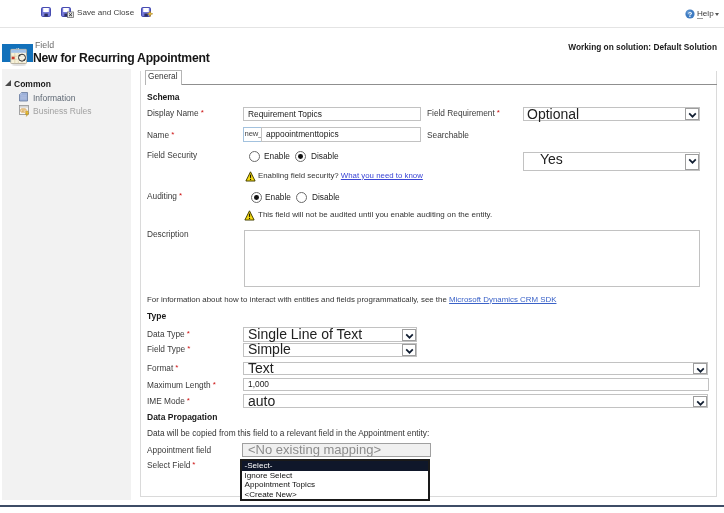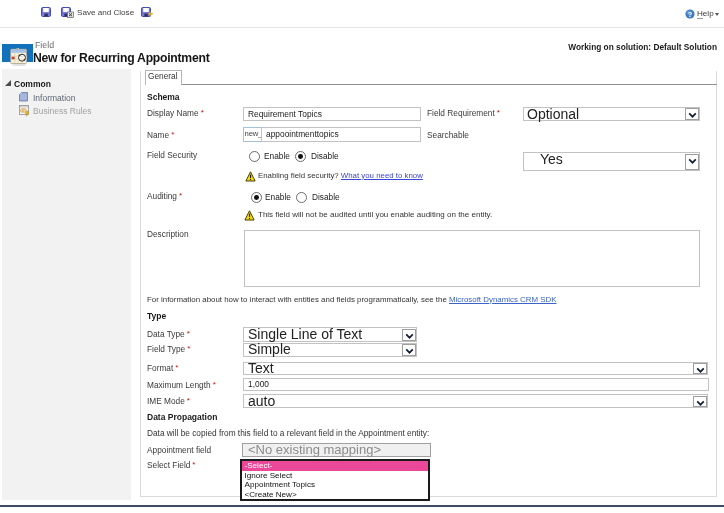--- a/index.html
+++ b/index.html
@@ -181,19 +181,19 @@
     </span></div>
 
 <div class="abs bold" style="left:147px;top:412px;font-size:8.5px;">Data Propagation</div>
 <div class="lbl" style="left:147px;top:428px;color:#333;">Data will be copied from this field to a relevant field in the Appointment entity:</div>
 
 <div class="lbl" style="left:147px;top:444.5px;">Appointment field</div>
 <div class="abs" style="left:242px;top:443px;width:189px;height:14px;border:1px solid #a0a0a0;background:#f0f0f0;font-size:13px;color:#8c8c8c;line-height:12px;padding-left:5px;">&lt;No existing mapping&gt;</div>
 
 <div class="lbl" style="left:147px;top:460px;">Select Field<span class="req">*</span></div>
 <div class="abs" style="left:240px;top:459px;width:190px;height:42px;border:2px solid #1a1a1a;background:#fff;z-index:5;font-size:8.1px;color:#111;">
-  <div style="height:9.5px;line-height:9.5px;padding-left:2.5px;background:#ec4899;color:#fff;">-Select-</div>
+  <div style="height:9.5px;line-height:9.5px;padding-left:2.5px;background:#0f172a;color:#fff;">-Select-</div>
   <div style="height:9.5px;line-height:9.5px;padding-left:2.5px;">Ignore Select</div>
   <div style="height:9.5px;line-height:9.5px;padding-left:2.5px;">Appointment Topics</div>
   <div style="height:9.5px;line-height:9.5px;padding-left:2.5px;">&lt;Create New&gt;</div>
 </div>
 
 <div class="abs" style="left:0;top:504.5px;width:724px;height:2.2px;background:#3e4c66;"></div>
 
 </body></html>

